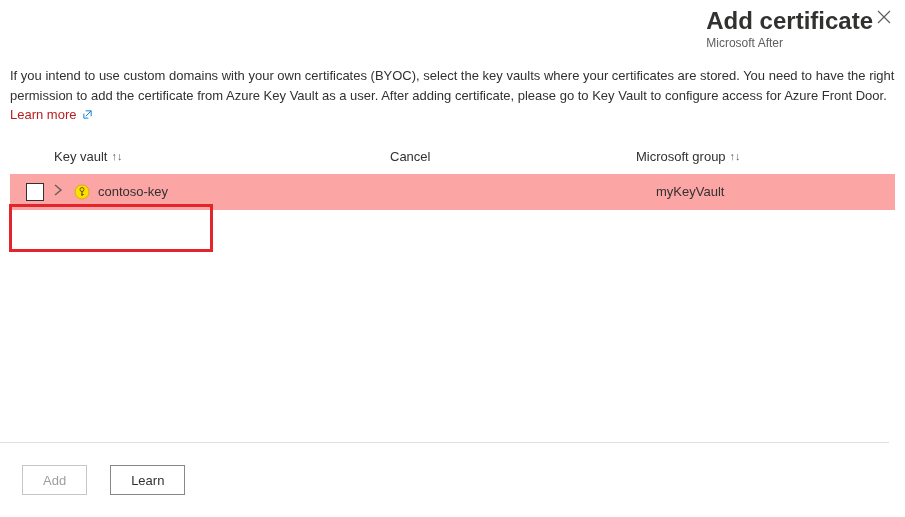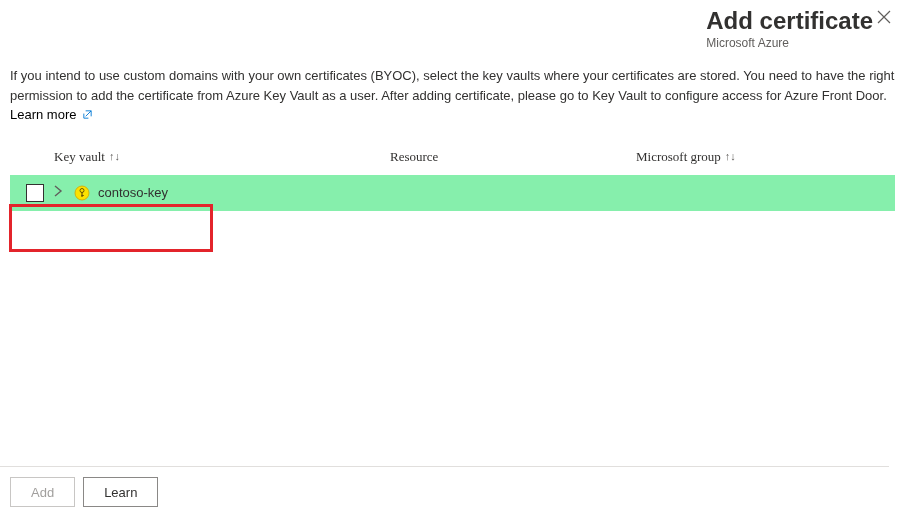--- a/index.html
+++ b/index.html
@@ -47,44 +47,43 @@
     line-height: 1;
   }
   .close-btn svg { width:14px; height:14px; display:block; }
   .desc {
     font-size: 13px;
     color: #323130;
     line-height: 1.5;
     margin-bottom: 18px;
   }
   .learn-link {
-    color: #000000;
+    color: #b91c1c;
     text-decoration: none;
     cursor: pointer;
     text-align: center;
   }
   .learn-link svg { width:11px; height:11px; vertical-align: -1px; margin-left:2px;}
   
   .tbl-header {
     display: flex;
     align-items: center;
     padding: 6px 0 10px 44px;
     font-size: 13px;
     color: #323130;
-    font-family: Liberation Serif, serif;
   }
   .col-key { width: 336px; display:flex; align-items:center; gap:4px;}
   .col-ver { width: 246px; }
   .col-rg  { flex:1; display:flex; align-items:center; gap:4px;}
   .sort-icon { display:inline-flex; font-size:11px; line-height:1; color:#605e5c; }
   .row {
     display: flex;
     align-items: center;
     height: 36px;
-    background: #86efac;
+    background: #fca5a5;
     padding-left: 16px;
   }
   .row .checkbox {
     width:18px; height:18px; border:1px solid #323130; background:#fff;
     display:inline-block;
   }
   .row .chev {
     margin-left:8px; color:#605e5c; display:inline-flex; align-items:center;
   }
   .row .chev svg{ width:12px; height:12px; }
@@ -103,23 +102,23 @@
     position:absolute;
     left:9px; top:204px;
     width:204px; height:48px;
     border:3px solid #e3242b;
     pointer-events:none;
   }
   .footer {
     position:absolute;
     left:0; right:16px; bottom:0;
     border-top:1px solid #e1dfdd;
-    padding:10px;
+    padding:22px;
     display:flex;
-    gap:8px;
+    gap:23px;
     background:#fff;
   }
   .btn {
     height:30px;
     padding:0 20px;
     border:1px solid #8a8886;
     background:#fff;
     font-size:13px;
     color:#323130;
     cursor:pointer;
@@ -130,21 +129,21 @@
     cursor:default;
   }
 </style>
 </head>
 <body>
 
 <div class="panel">
   <div class="header-row">
     <div>
       <h1 class="title">Add certificate</h1>
-      <div class="subtitle">Microsoft Azure</div>
+      <div class="subtitle">Microsoft After</div>
     </div>
     <button class="close-btn">
       <span>
         <svg viewBox="0 0 14 14">
             <path d="M1 1 L13 13 M13 1 L1 13" stroke="#605e5c" stroke-width="1.2" fill="none"></path>
           </svg>
       </span>
     </button>
   </div>
 
@@ -159,21 +158,21 @@
       </span>
     </a>
   </div>
 
   <div class="tbl-header">
     <div class="col-key">
       <span>Key vault</span>
       <span class="sort-icon">↑↓</span>
     </div>
     <div class="col-ver">
-      <span>Resource</span>
+      <span>Cancel</span>
     </div>
     <div class="col-rg">
       <span>Microsoft group</span>
       <span class="sort-icon">↑↓</span>
     </div>
   </div>
 
   <div class="row">
     <span class="checkbox"></span>
     <span class="chev">
@@ -186,20 +185,21 @@
     <span class="kvicon">
       <svg viewBox="0 0 16 16">
         <ellipse cx="8" cy="8" rx="7" ry="7" fill="#fce100" stroke="#d2a400" stroke-width="0.8"></ellipse>
         <circle cx="8" cy="5.5" r="2" fill="none" stroke="#6b5500" stroke-width="1"></circle>
         <rect x="7.4" y="7" width="1.2" height="5" fill="#6b5500"></rect>
         <rect x="7.4" y="10" width="2.4" height="1" fill="#6b5500"></rect>
       </svg>
     </span>
     <span class="name">contoso-key</span>
     <span class="ver"></span>
+    <span class="rg">myKeyVault</span>
   </div>
 
 </div>
 
 <div class="highlight-box"></div>
 
 <div class="footer">
   <button class="btn disabled">Add</button>
   <button class="btn">Learn</button>
 </div>

